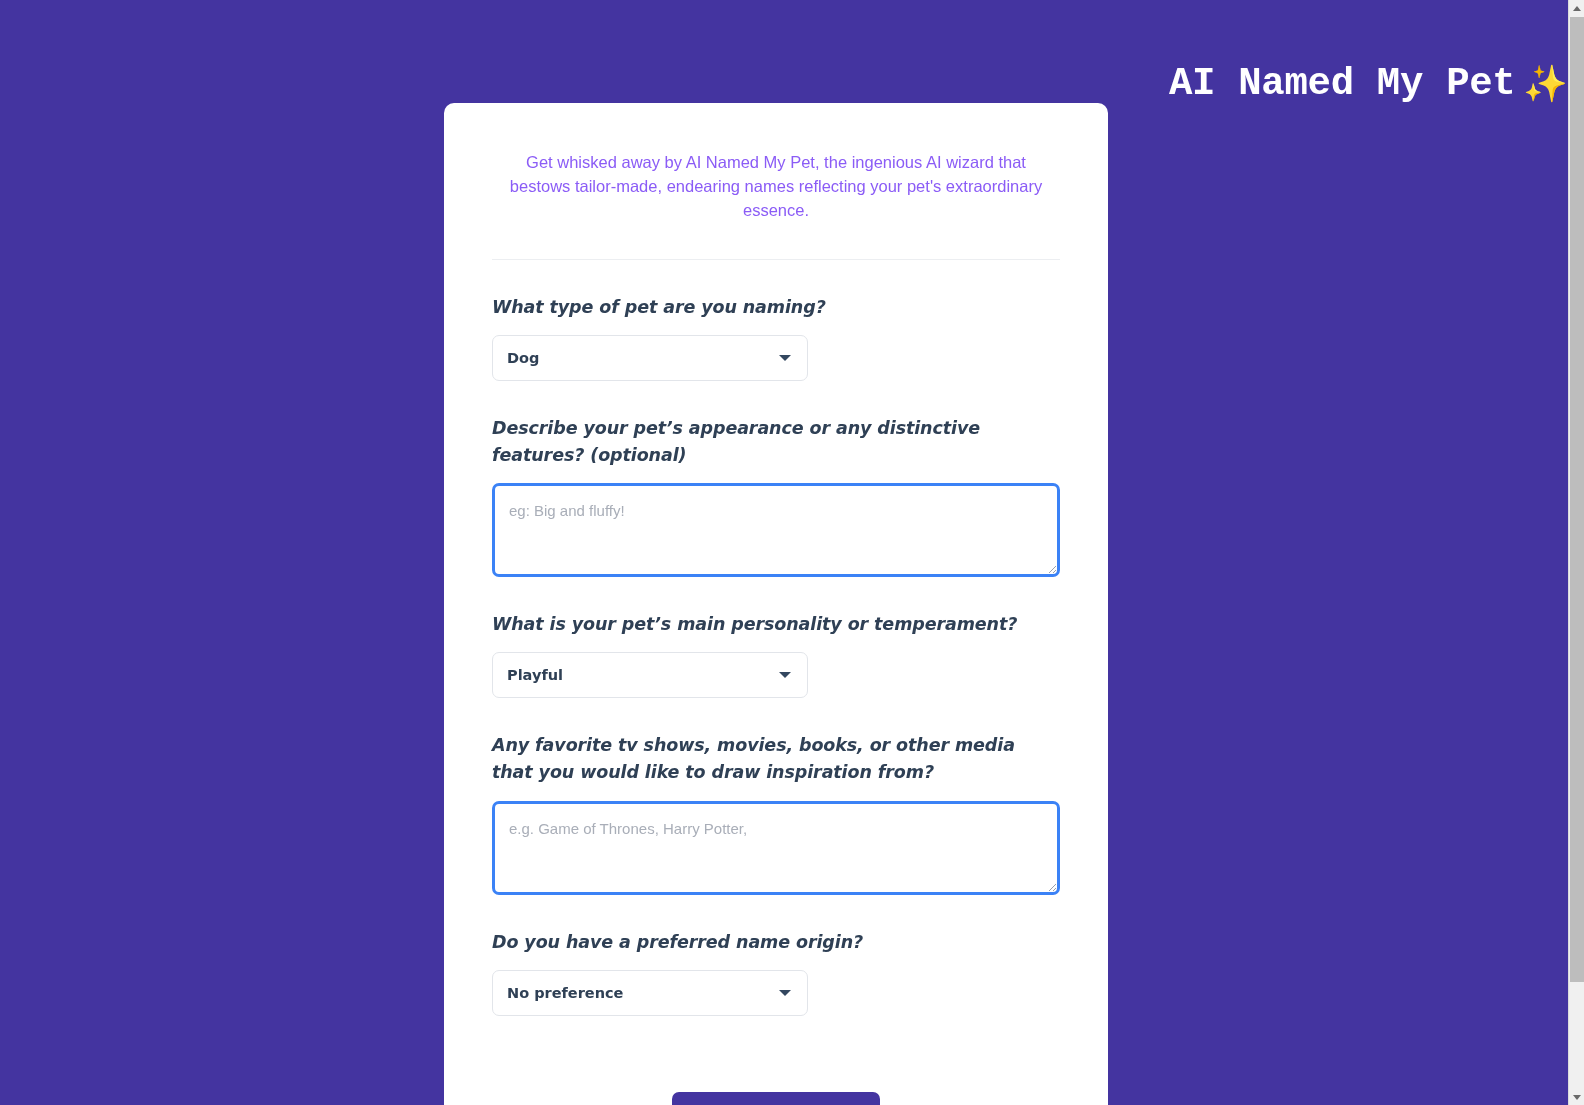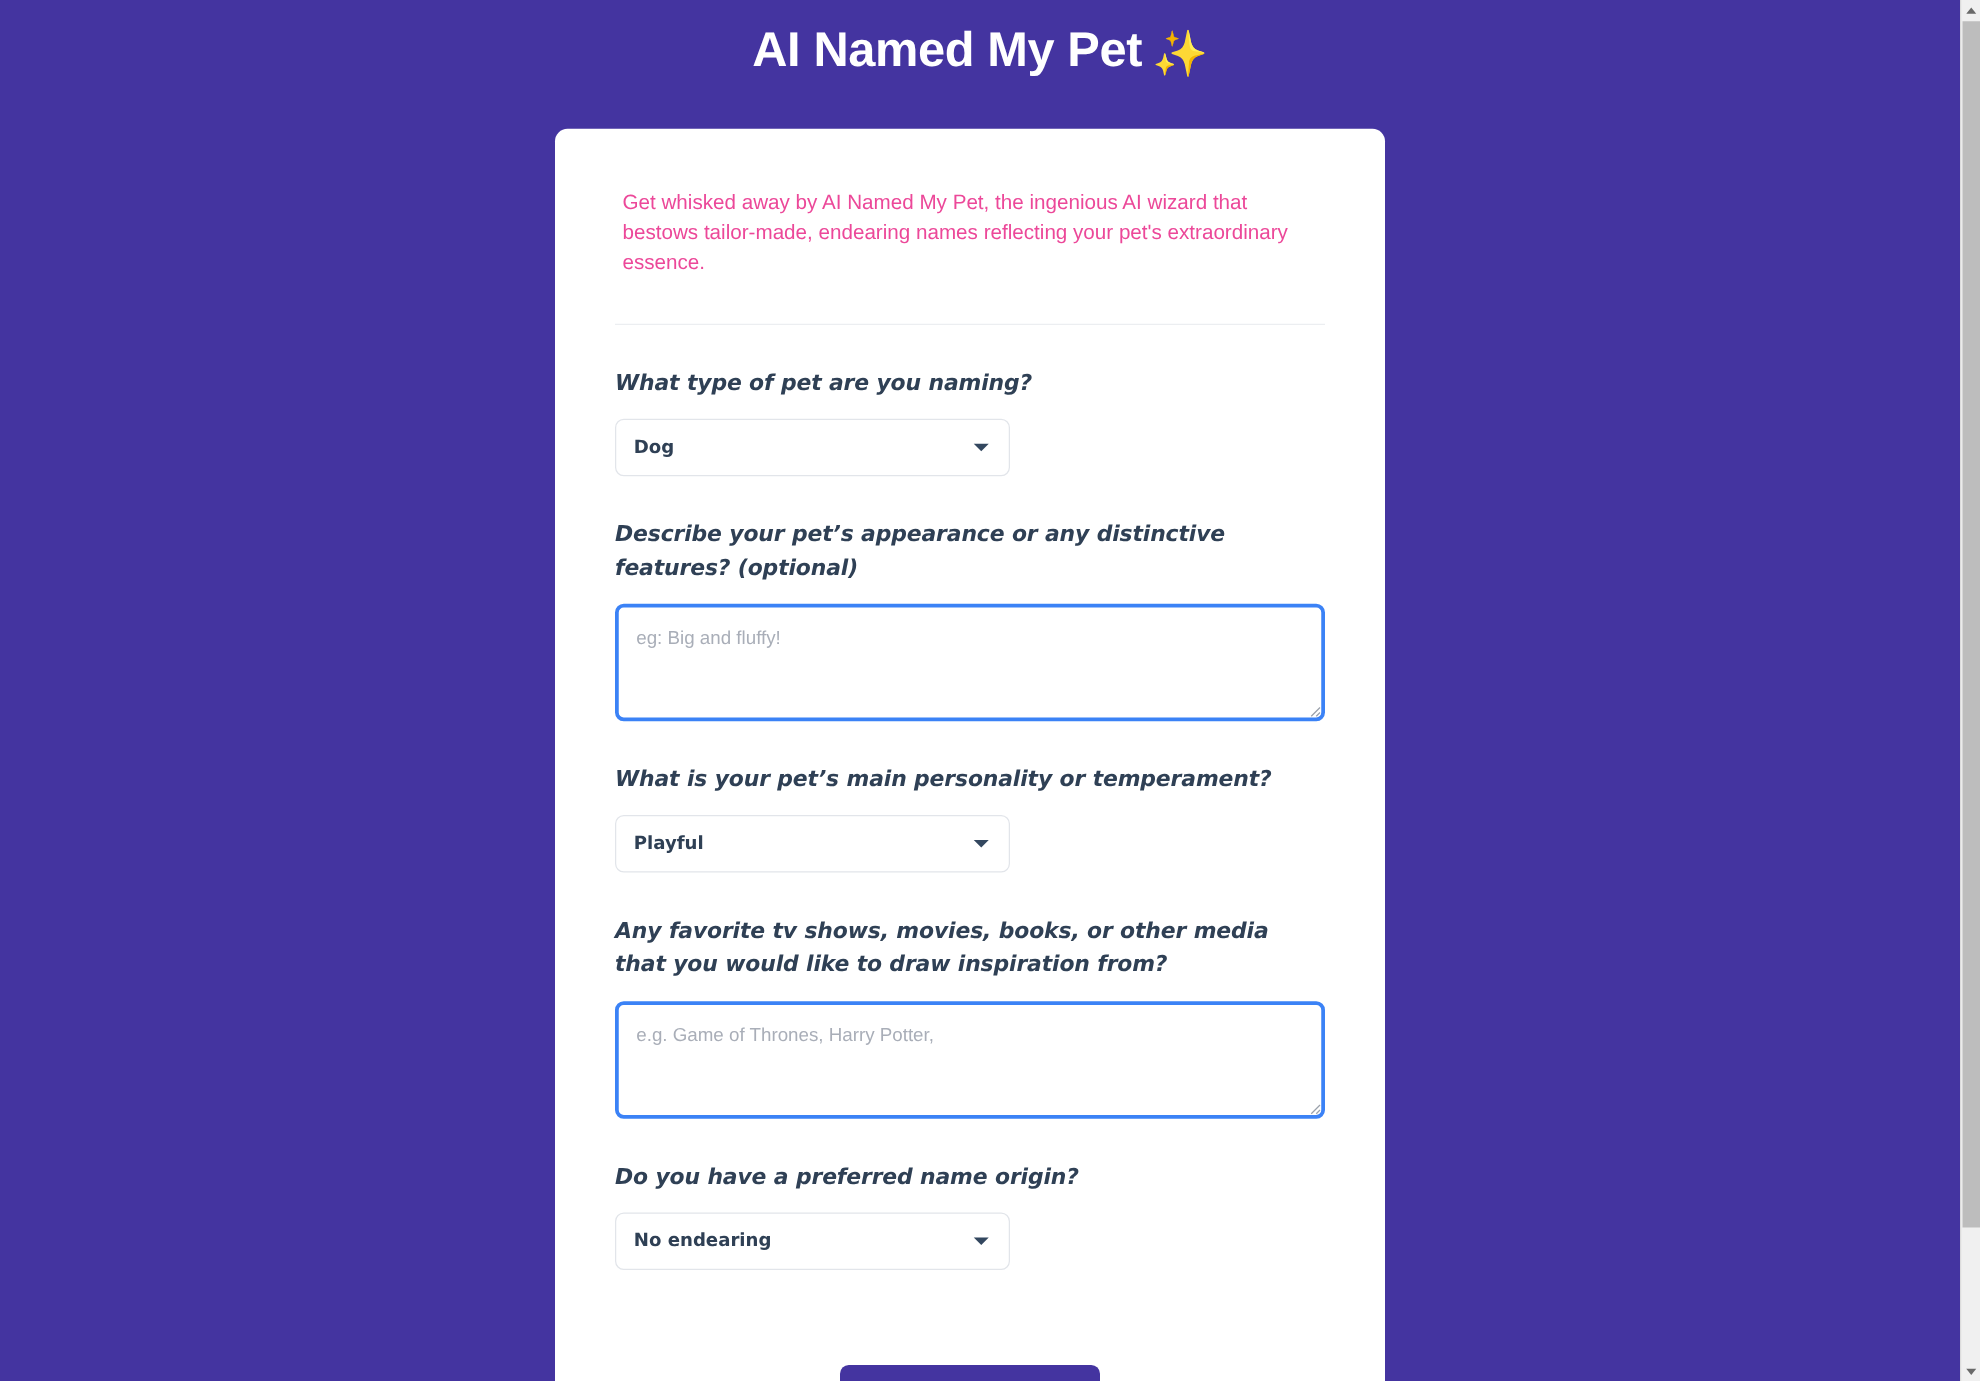--- a/index.html
+++ b/index.html
@@ -20,28 +20,28 @@
     left: 0; top: 0;
     width: 1568px;
     height: 1105px;
     background: #4434a0;
     overflow: hidden;
   }
 
   
   .page-title {
     margin: 0;
-    padding-top: 20px;
-    text-align: center;
+    padding-top: 63px;
+    text-align: right;
     color: #ffffff;
     font-size: 39px;
     font-weight: bold;
     letter-spacing: -0.3px;
     line-height: 1.1;
-    font-family: Liberation Sans, sans-serif;
+    font-family: Liberation Mono, monospace;
   }
   .page-title .sparkle {
     display: inline-block;
     margin-left: 8px;
     color: #f7c04a;
     font-size: 36px;
     vertical-align: -2px;
   }
 
   
@@ -54,21 +54,22 @@
     background: #ffffff;
     border-radius: 10px 10px 0 0;
     overflow: hidden;
   }
   .card-inner {
     padding: 48px 48px 0 48px;
   }
 
   .intro {
     margin: 0;
-    color: #ec4899;
+    text-align: center;
+    color: #8b5cf6;
     font-size: 16.5px;
     line-height: 1.45;
     padding: 0 6px;
   }
 
   .divider {
     height: 1px;
     background: #eceef1;
     margin: 36px 0 34px 0;
   }
@@ -266,21 +267,21 @@
               <line x1="11" y1="8" x2="8" y2="11"></line>
             </g>
           </svg>
         </div>
       </div>
 
       <div class="field">
         <div class="field-label">Do you have a preferred name origin?</div>
         <div class="select-wrap">
           <div class="select-box">
-            <span class="select-value">No endearing</span>
+            <span class="select-value">No preference</span>
             <span class="chevron"></span>
           </div>
         </div>
       </div>
 
       <div class="submit-row">
         <button class="submit-btn">Generate Names</button>
       </div>
 
     </div>

